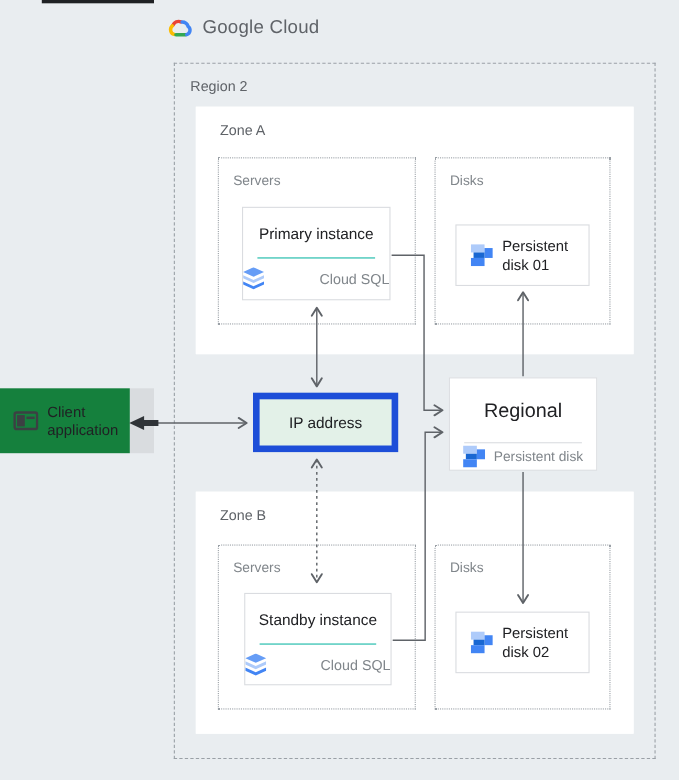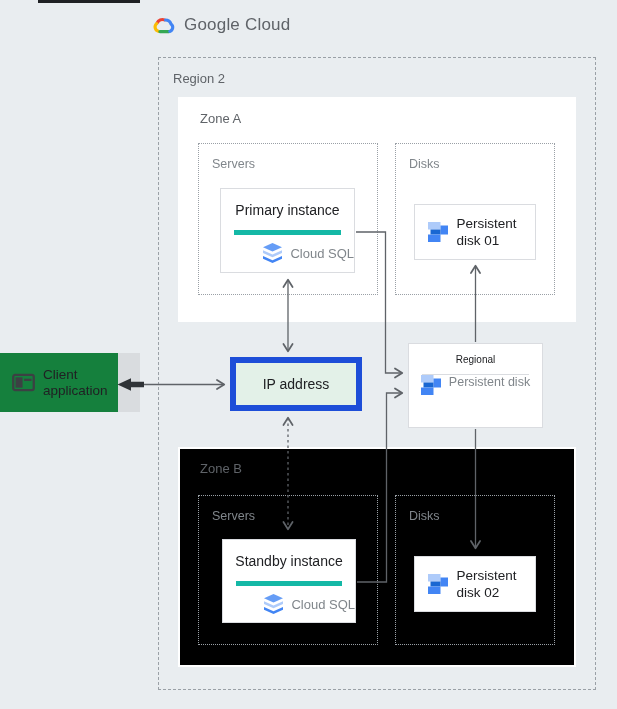--- a/index.html
+++ b/index.html
@@ -13,52 +13,52 @@
 
   .logo { position:absolute; left:152px; top:15px; display:flex; align-items:center; gap:8px; }
   .logo-text { font-size:17px; color:#5f6368; letter-spacing:.2px; white-space:nowrap; }
 
   .region { position:absolute; left:158px; top:57px; width:438px; height:633px;
             border:1px dashed #9aa0a6; }
   .region-label { position:absolute; left:14px; top:13px; font-size:13px; color:#5f6368; }
 
   .zone { position:absolute; width:398px; border:2px solid #ffffff; }
   .zone-a { left:19px; top:39px;  height:225px; background:#ffffff; }
-  .zone-b { left:19px; top:389px; height:220px; background:#000000; }
+  .zone-b { left:19px; top:389px; height:220px; background:#ffffff; }
   .zone-label { position:absolute; left:20px; top:12px; font-size:13px; color:#5f6368; }
 
   .dbox { position:absolute; border:1px dotted #9aa0a6; }
   .dbox-label { position:absolute; left:13px; top:13px; font-size:12.5px; color:#80868b;text-align:right; }
   .servers-a { left:18px;  top:44px; width:180px; height:152px; }
   .disks-a   { left:215px; top:44px; width:160px; height:152px; }
   .servers-b { left:18px;  top:46px; width:180px; height:150px; }
   .disks-b   { left:215px; top:46px; width:160px; height:150px; }
 
   .card { position:absolute; background:#ffffff; border:1px solid #dadce0; }
 
   .inst-card { display:flex; flex-direction:column; }
   .card-primary { left:21px; top:44px; width:135px; height:85px; }
   .card-standby { left:23px; top:43px; width:134px; height:84px; }
   .inst-title { height:46px; margin:0 13px; display:flex; align-items:center;
                 justify-content:center; font-size:14px; color:#202124;
-                border-bottom:5px solid #14b8a6; white-space:nowrap; }
-  .inst-product { flex:1; display:flex; align-items:center; justify-content:flex-end;
+                border-bottom:1px solid #14b8a6; white-space:nowrap; }
+  .inst-product { flex:1; display:flex; align-items:center; justify-content:space-between;
                   gap:8px; font-size:13px; color:#80868b; }
 
   .disk-card { width:122px; height:56px; display:flex; align-items:center;
                justify-content:center; gap:9px; }
   .card-disk01, .card-disk02 { left:18px; top:60px; }
   .disk-label { width:66px; font-size:13.5px; line-height:17px; color:#202124; }
 
   .card-regional { left:249px; top:285px; width:135px; height:85px;
                    display:flex; flex-direction:column; }
-  .regional-title { height:31px; margin:0 13px; display:flex; align-items:center;
-                    justify-content:center; font-size:10px; color:#202124;
+  .regional-title { height:59px; margin:0 13px; display:flex; align-items:center;
+                    justify-content:center; font-size:18px; color:#202124;
                     border-bottom:1px solid #dadce0; }
-  .regional-sub { flex:1; display:flex; align-items:flex-start; justify-content:center;
+  .regional-sub { flex:1; display:flex; align-items:center; justify-content:center;
                   gap:8px; font-size:12.5px; color:#80868b; white-space:nowrap; }
 
   .ip-box { position:absolute; left:71px; top:299px; width:132px; height:54px;
             background:#e3f1e8; border:6px solid #1d4ed8;
             display:flex; align-items:center; justify-content:center;
             font-size:14px; color:#202124; }
 
   .client-tab  { position:absolute; left:118px; top:353px; width:22px; height:59px;
                  background:#d9dcdf; }
   .client-card { position:absolute; left:0; top:353px; width:118px; height:59px;

